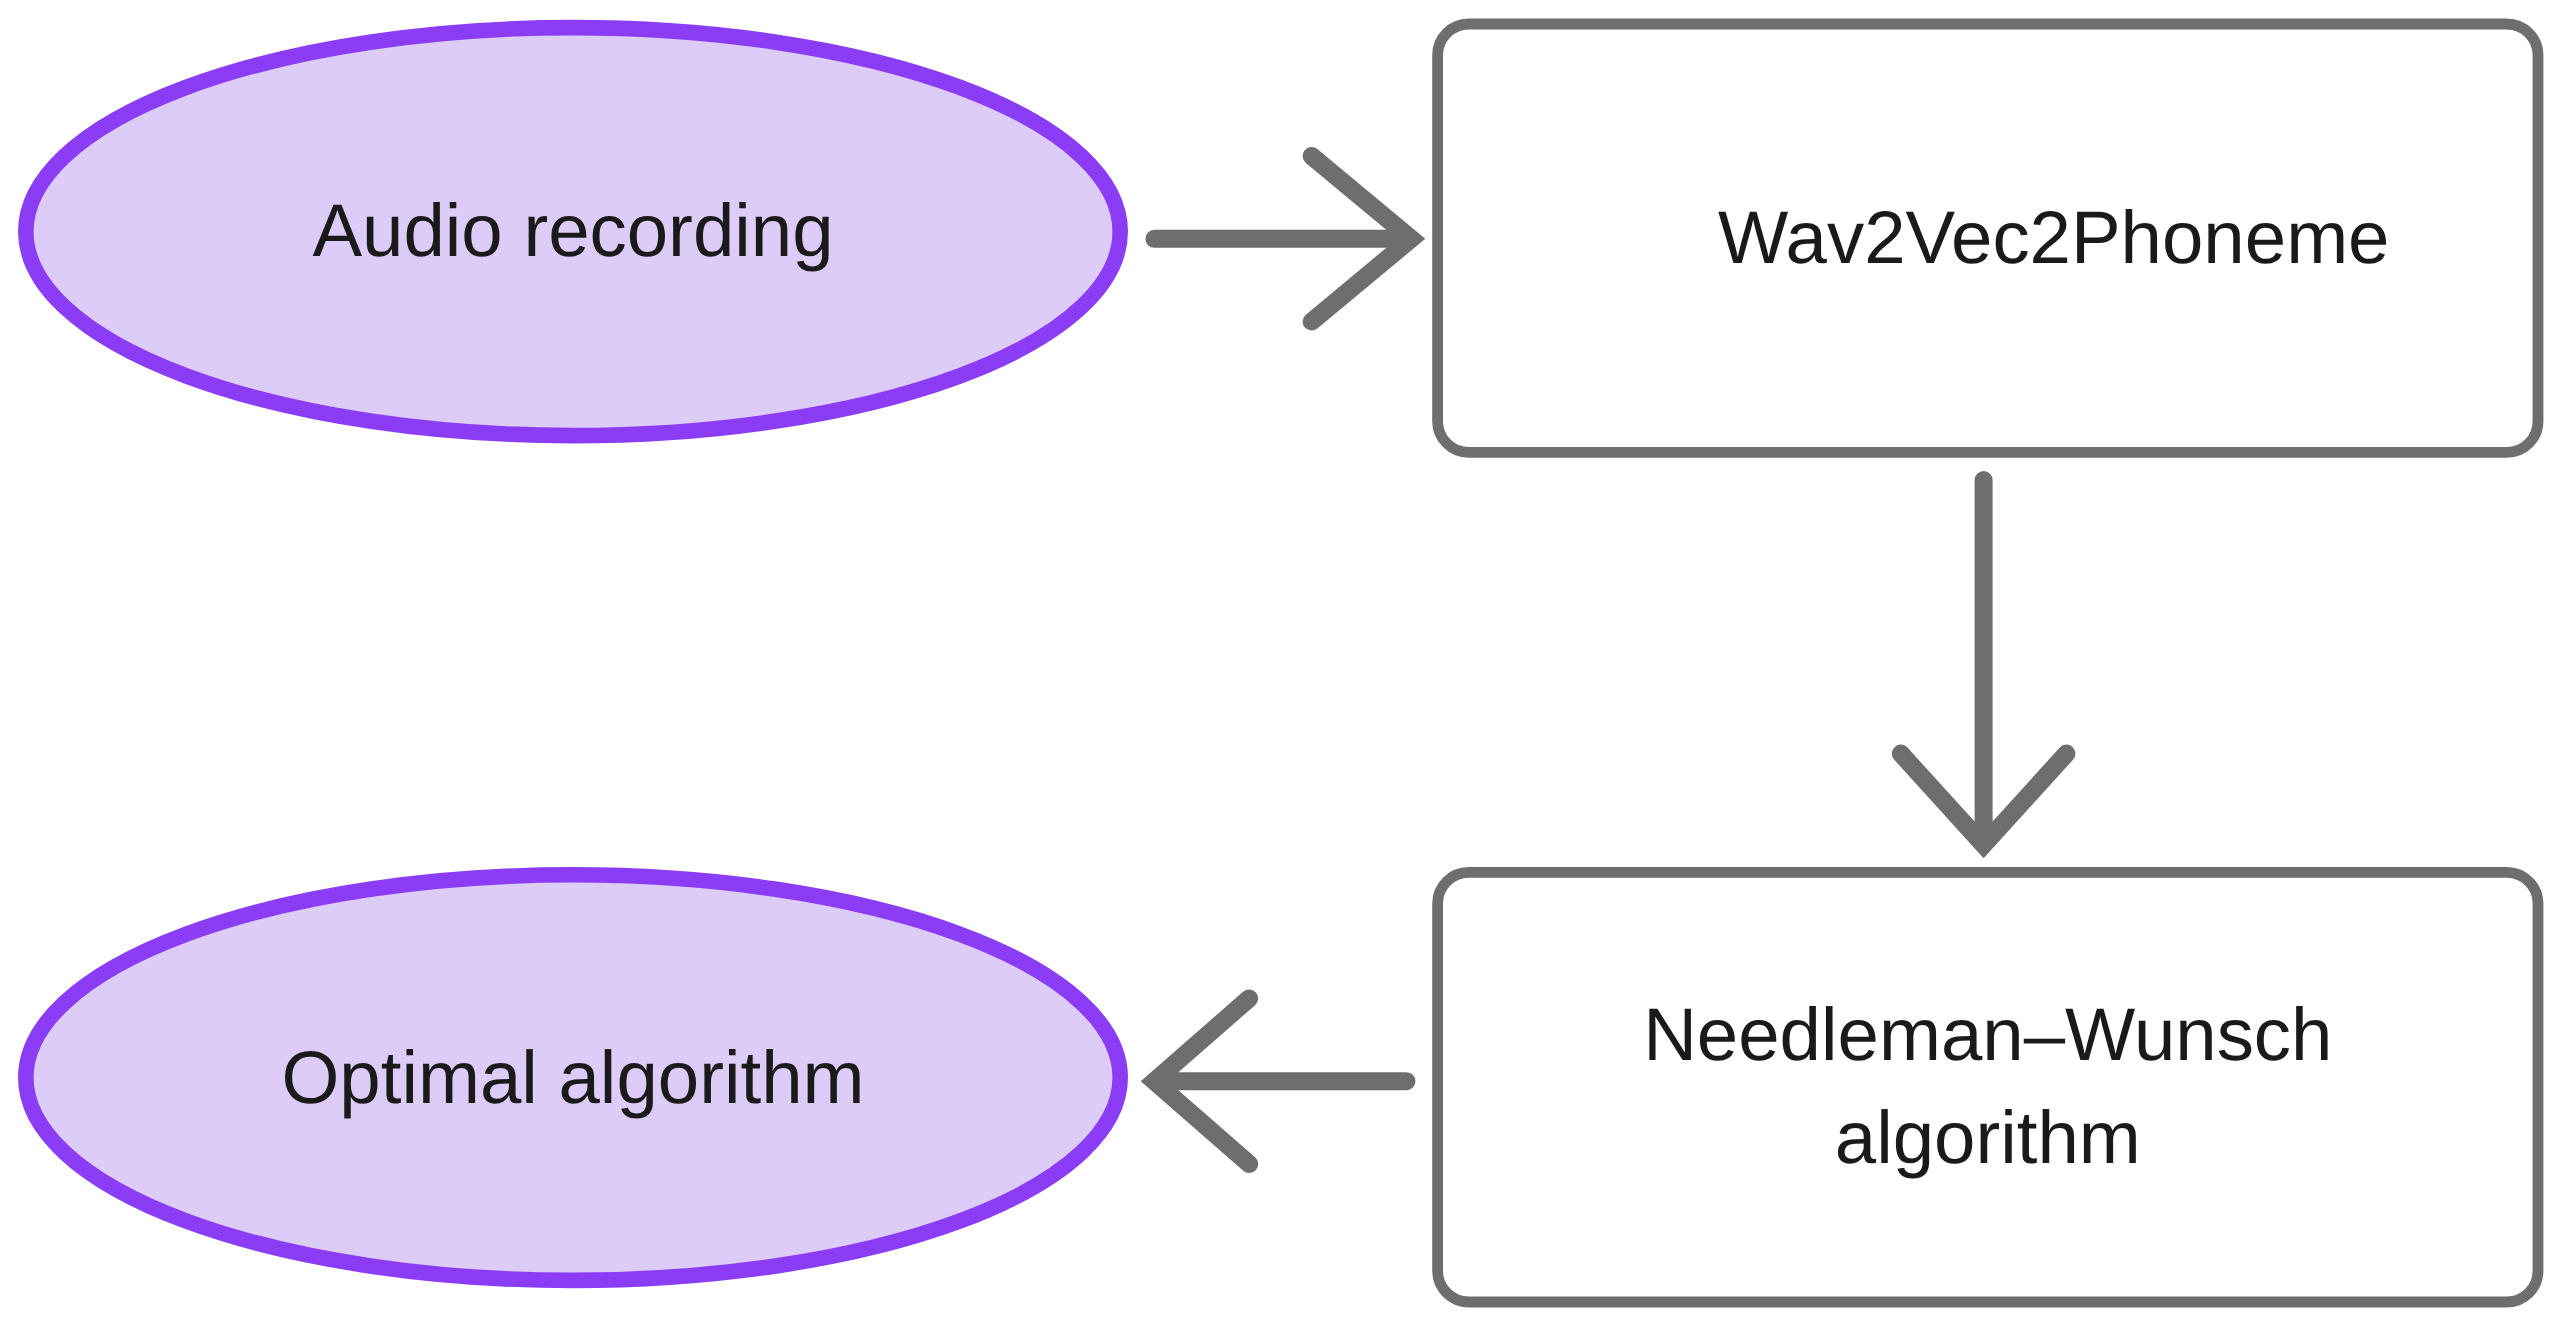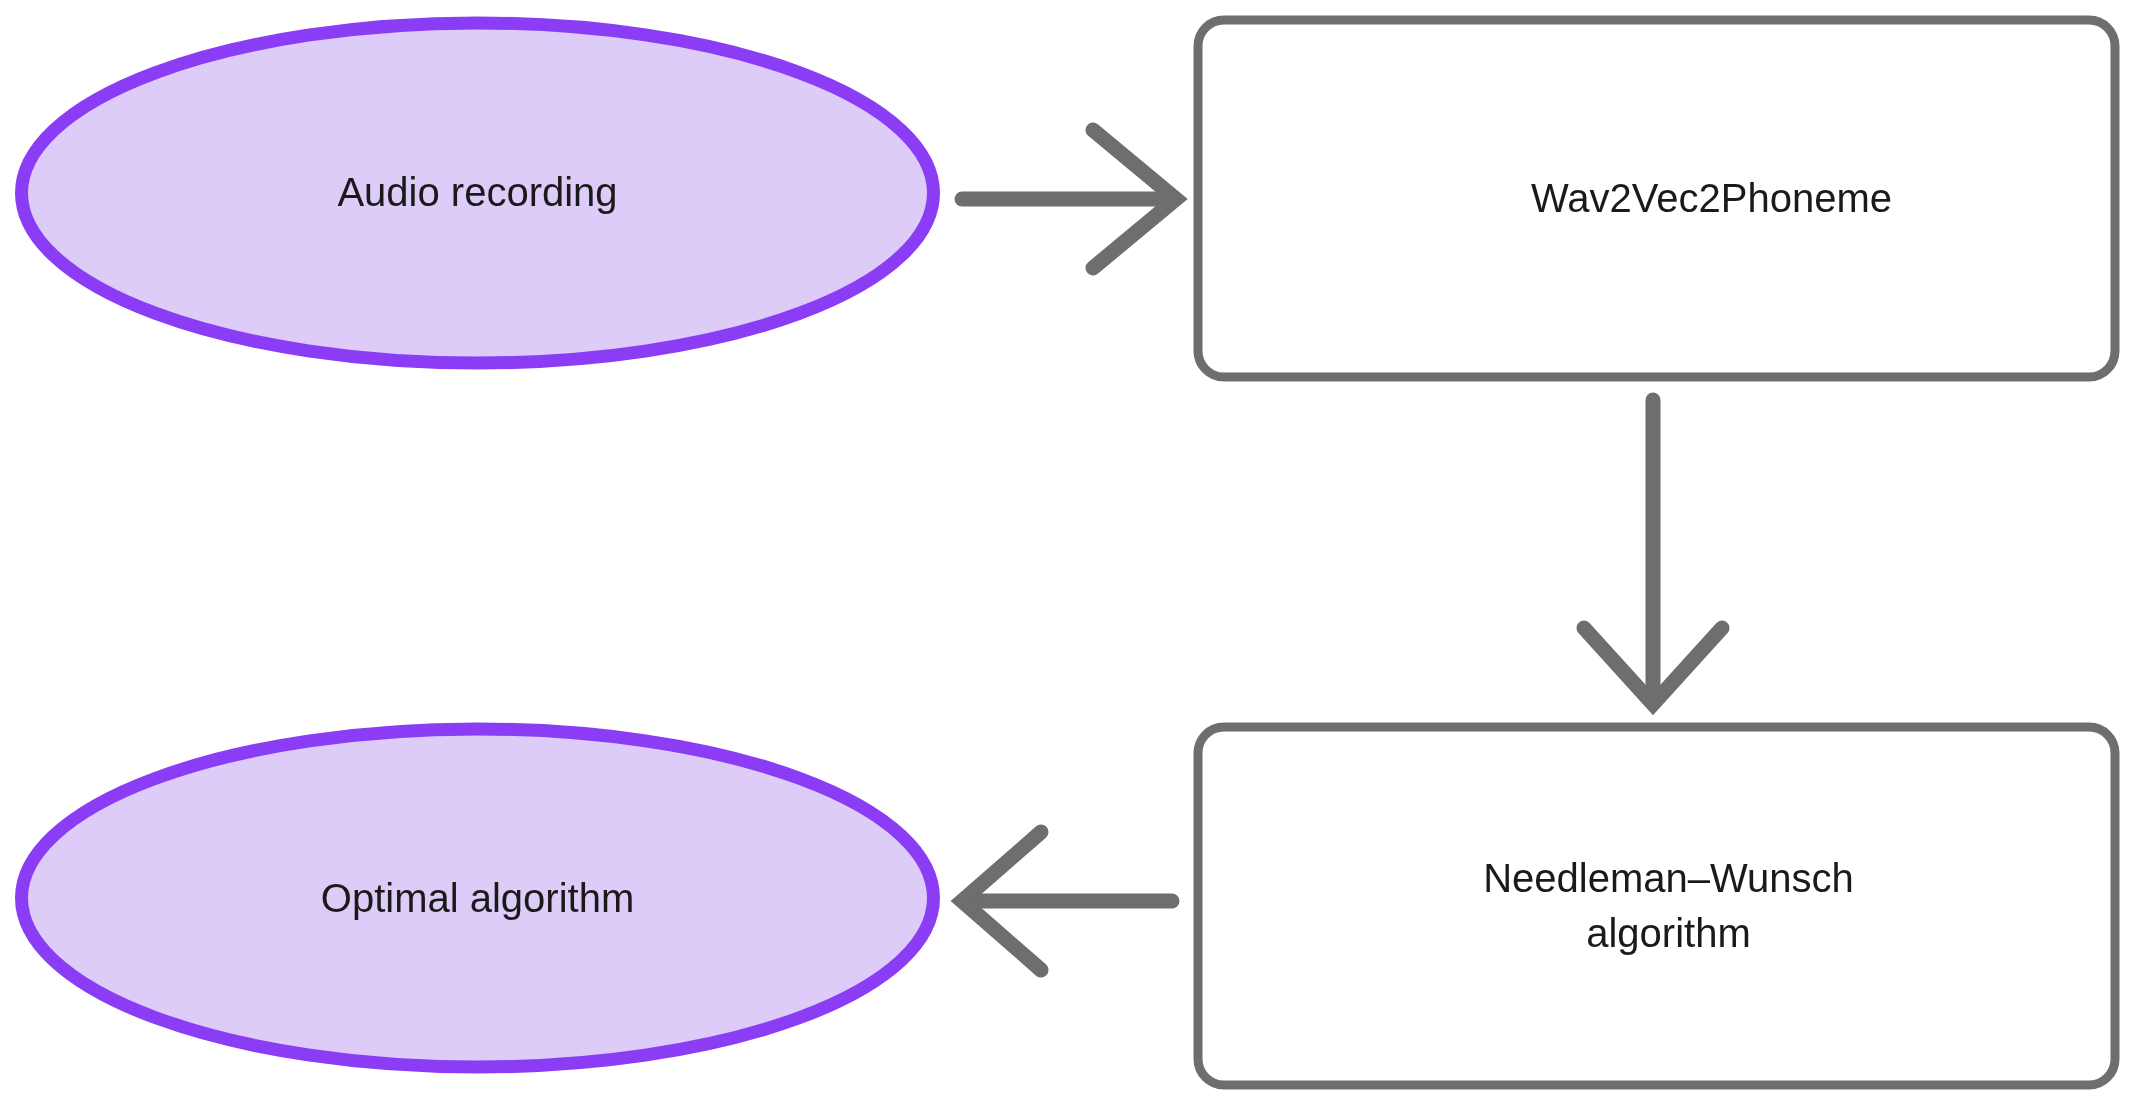--- a/index.html
+++ b/index.html
@@ -27,21 +27,21 @@
     display: block;
   }
   .node-label {
     position: absolute;
     display: flex;
     align-items: center;
     justify-content: center;
     text-align: center;
     color: #1a1a1a;
     font-family: "Liberation Sans", sans-serif;
-    font-size: 40px;
+    font-size: 62px;
     font-weight: 400;
     line-height: 1.38;
     letter-spacing: 0px;
     white-space: pre-line;
     pointer-events: none;
   }
   
   #label-audio-recording {
     left: 15px;
     top: 16px;
@@ -62,21 +62,20 @@
     width: 927px;
     height: 367px;
     border-radius: 14px;
   }
   
   #label-needleman-wunsch {
     left: 1193px;
     top: 722px;
     width: 927px;
     height: 368px;
-    padding-left: 12px;
   }
   .hit {
     position: absolute;
     background: transparent;
   }
   #hit-ellipse-audio   { left: 15px;   top: 16px;  width: 925px; height: 354px; border-radius: 50%; }
   #hit-ellipse-optimal { left: 15px;   top: 722px; width: 925px; height: 353px; border-radius: 50%; }
   #hit-box-wav2vec     { left: 1193px; top: 15px;  width: 927px; height: 367px; border-radius: 26px; }
   #hit-box-needleman   { left: 1193px; top: 722px; width: 927px; height: 368px; border-radius: 26px; }
 </style>

